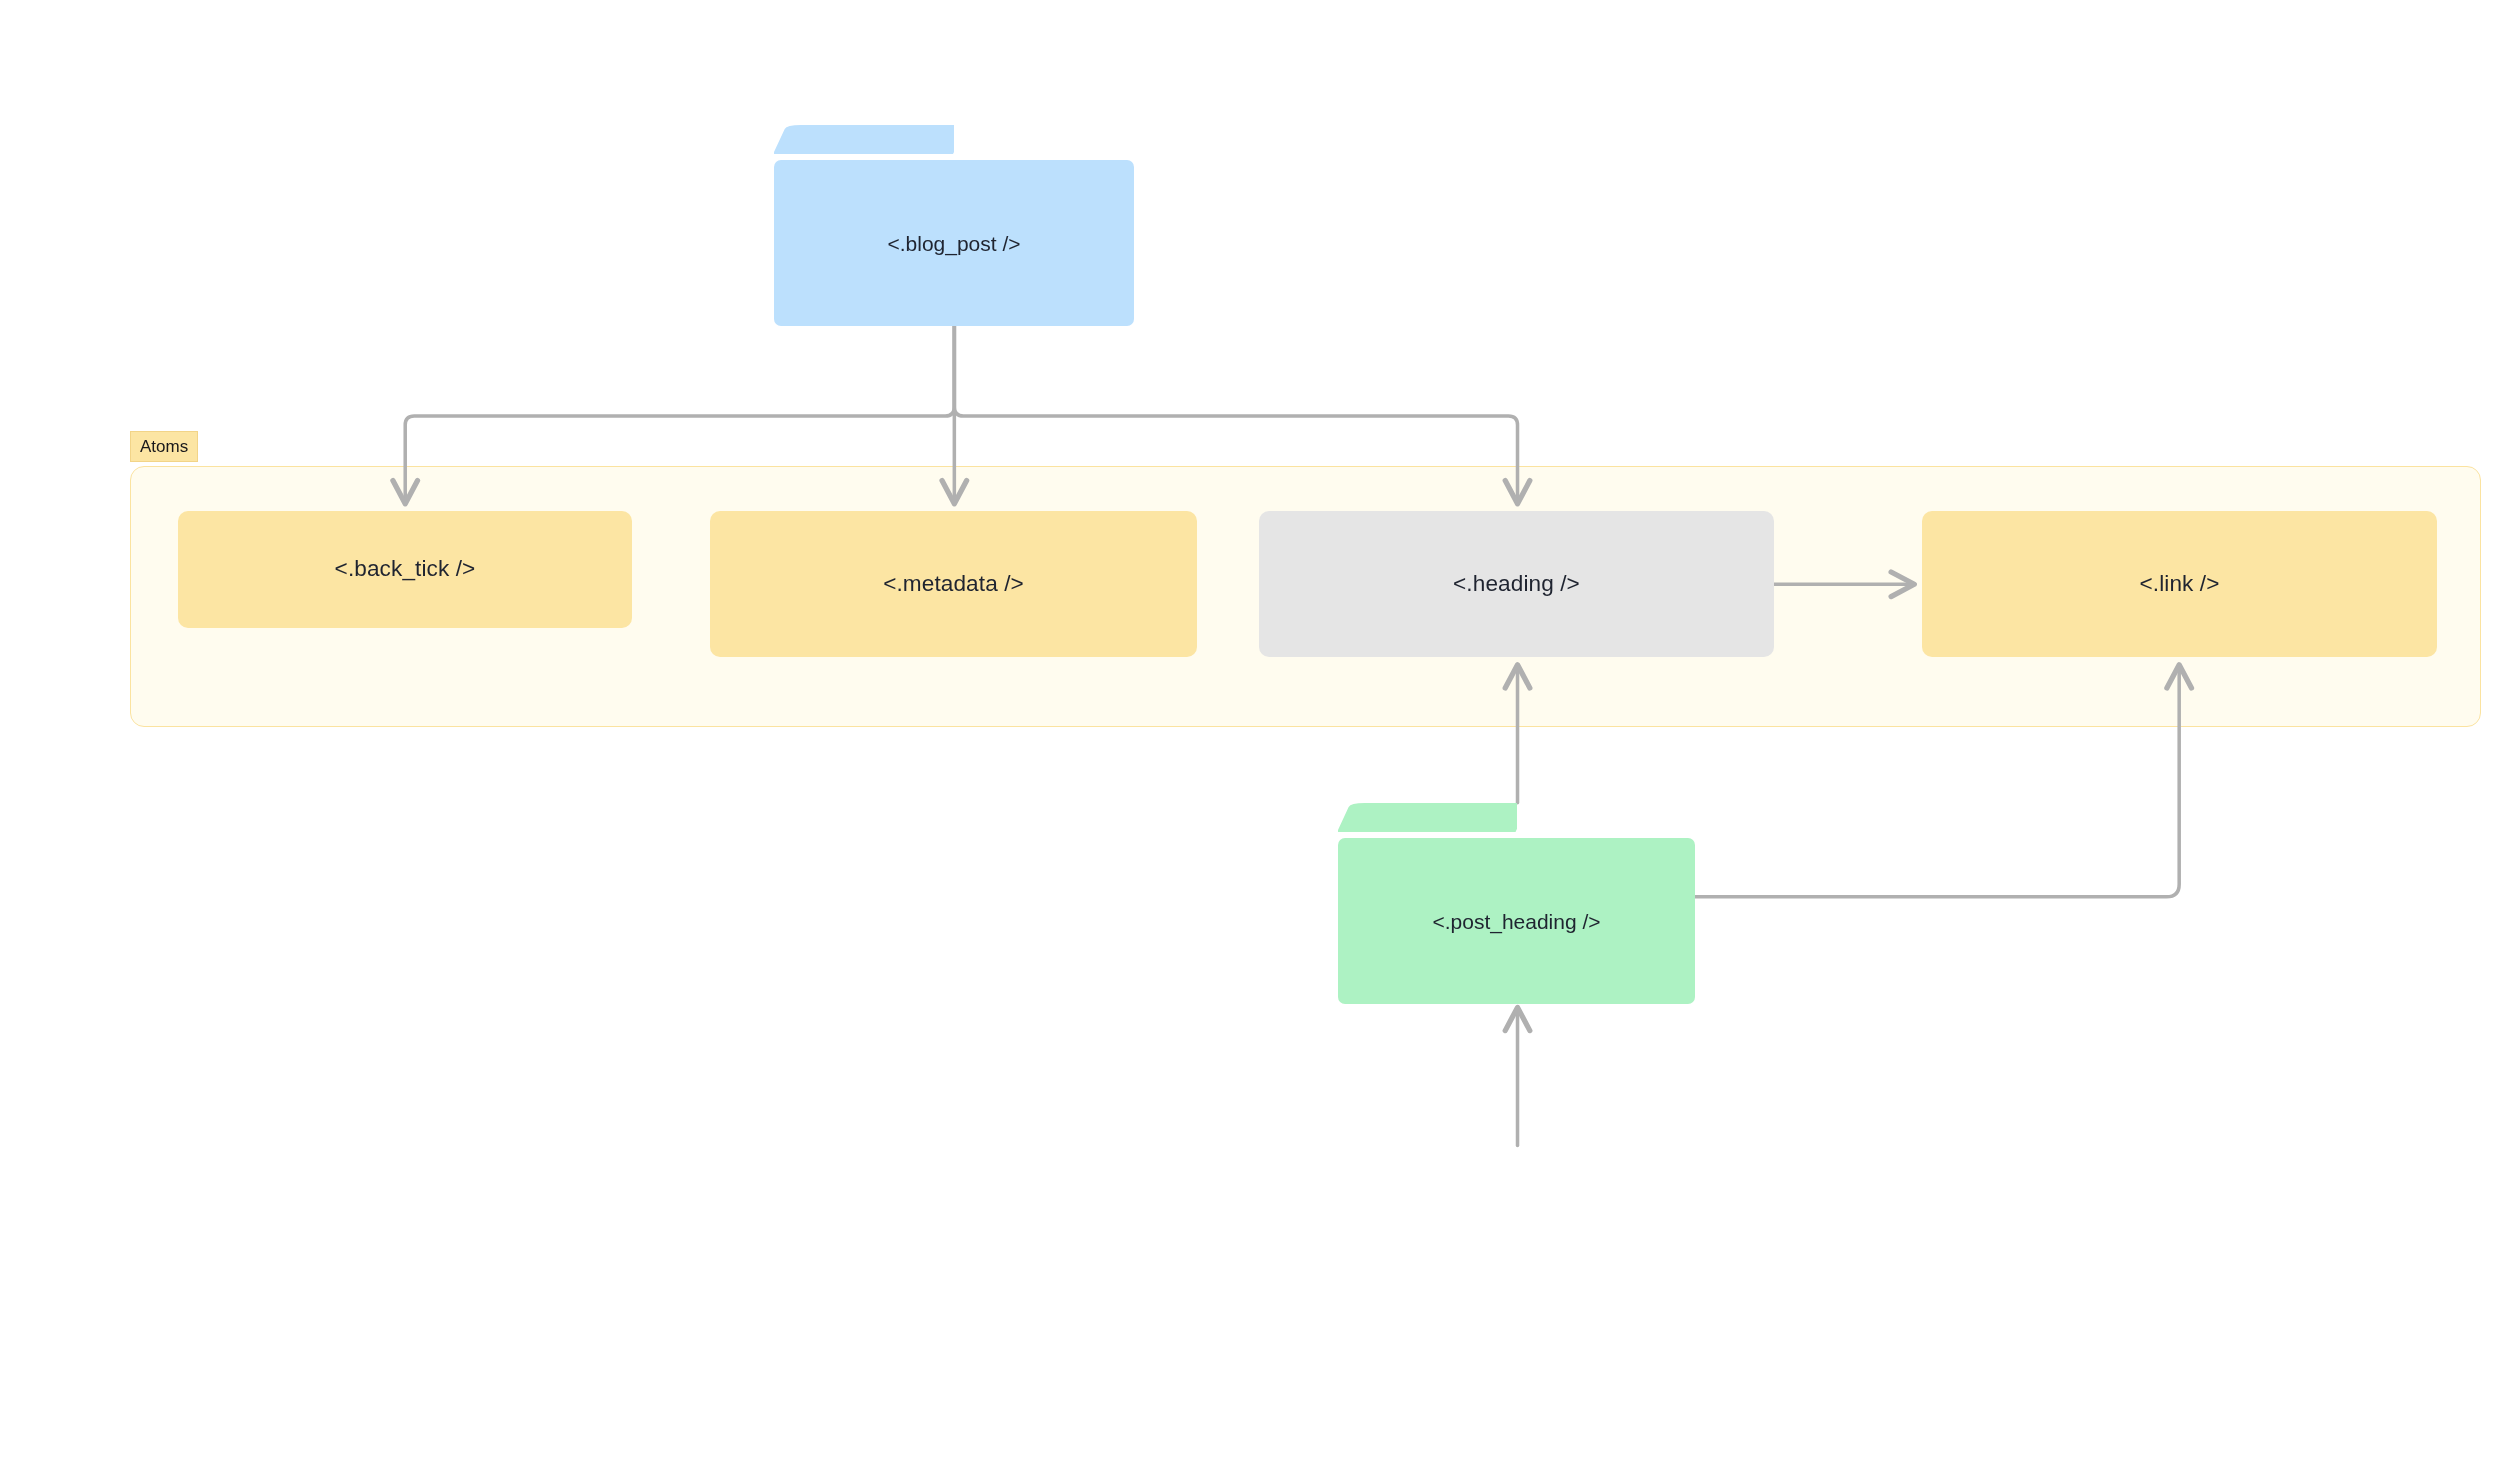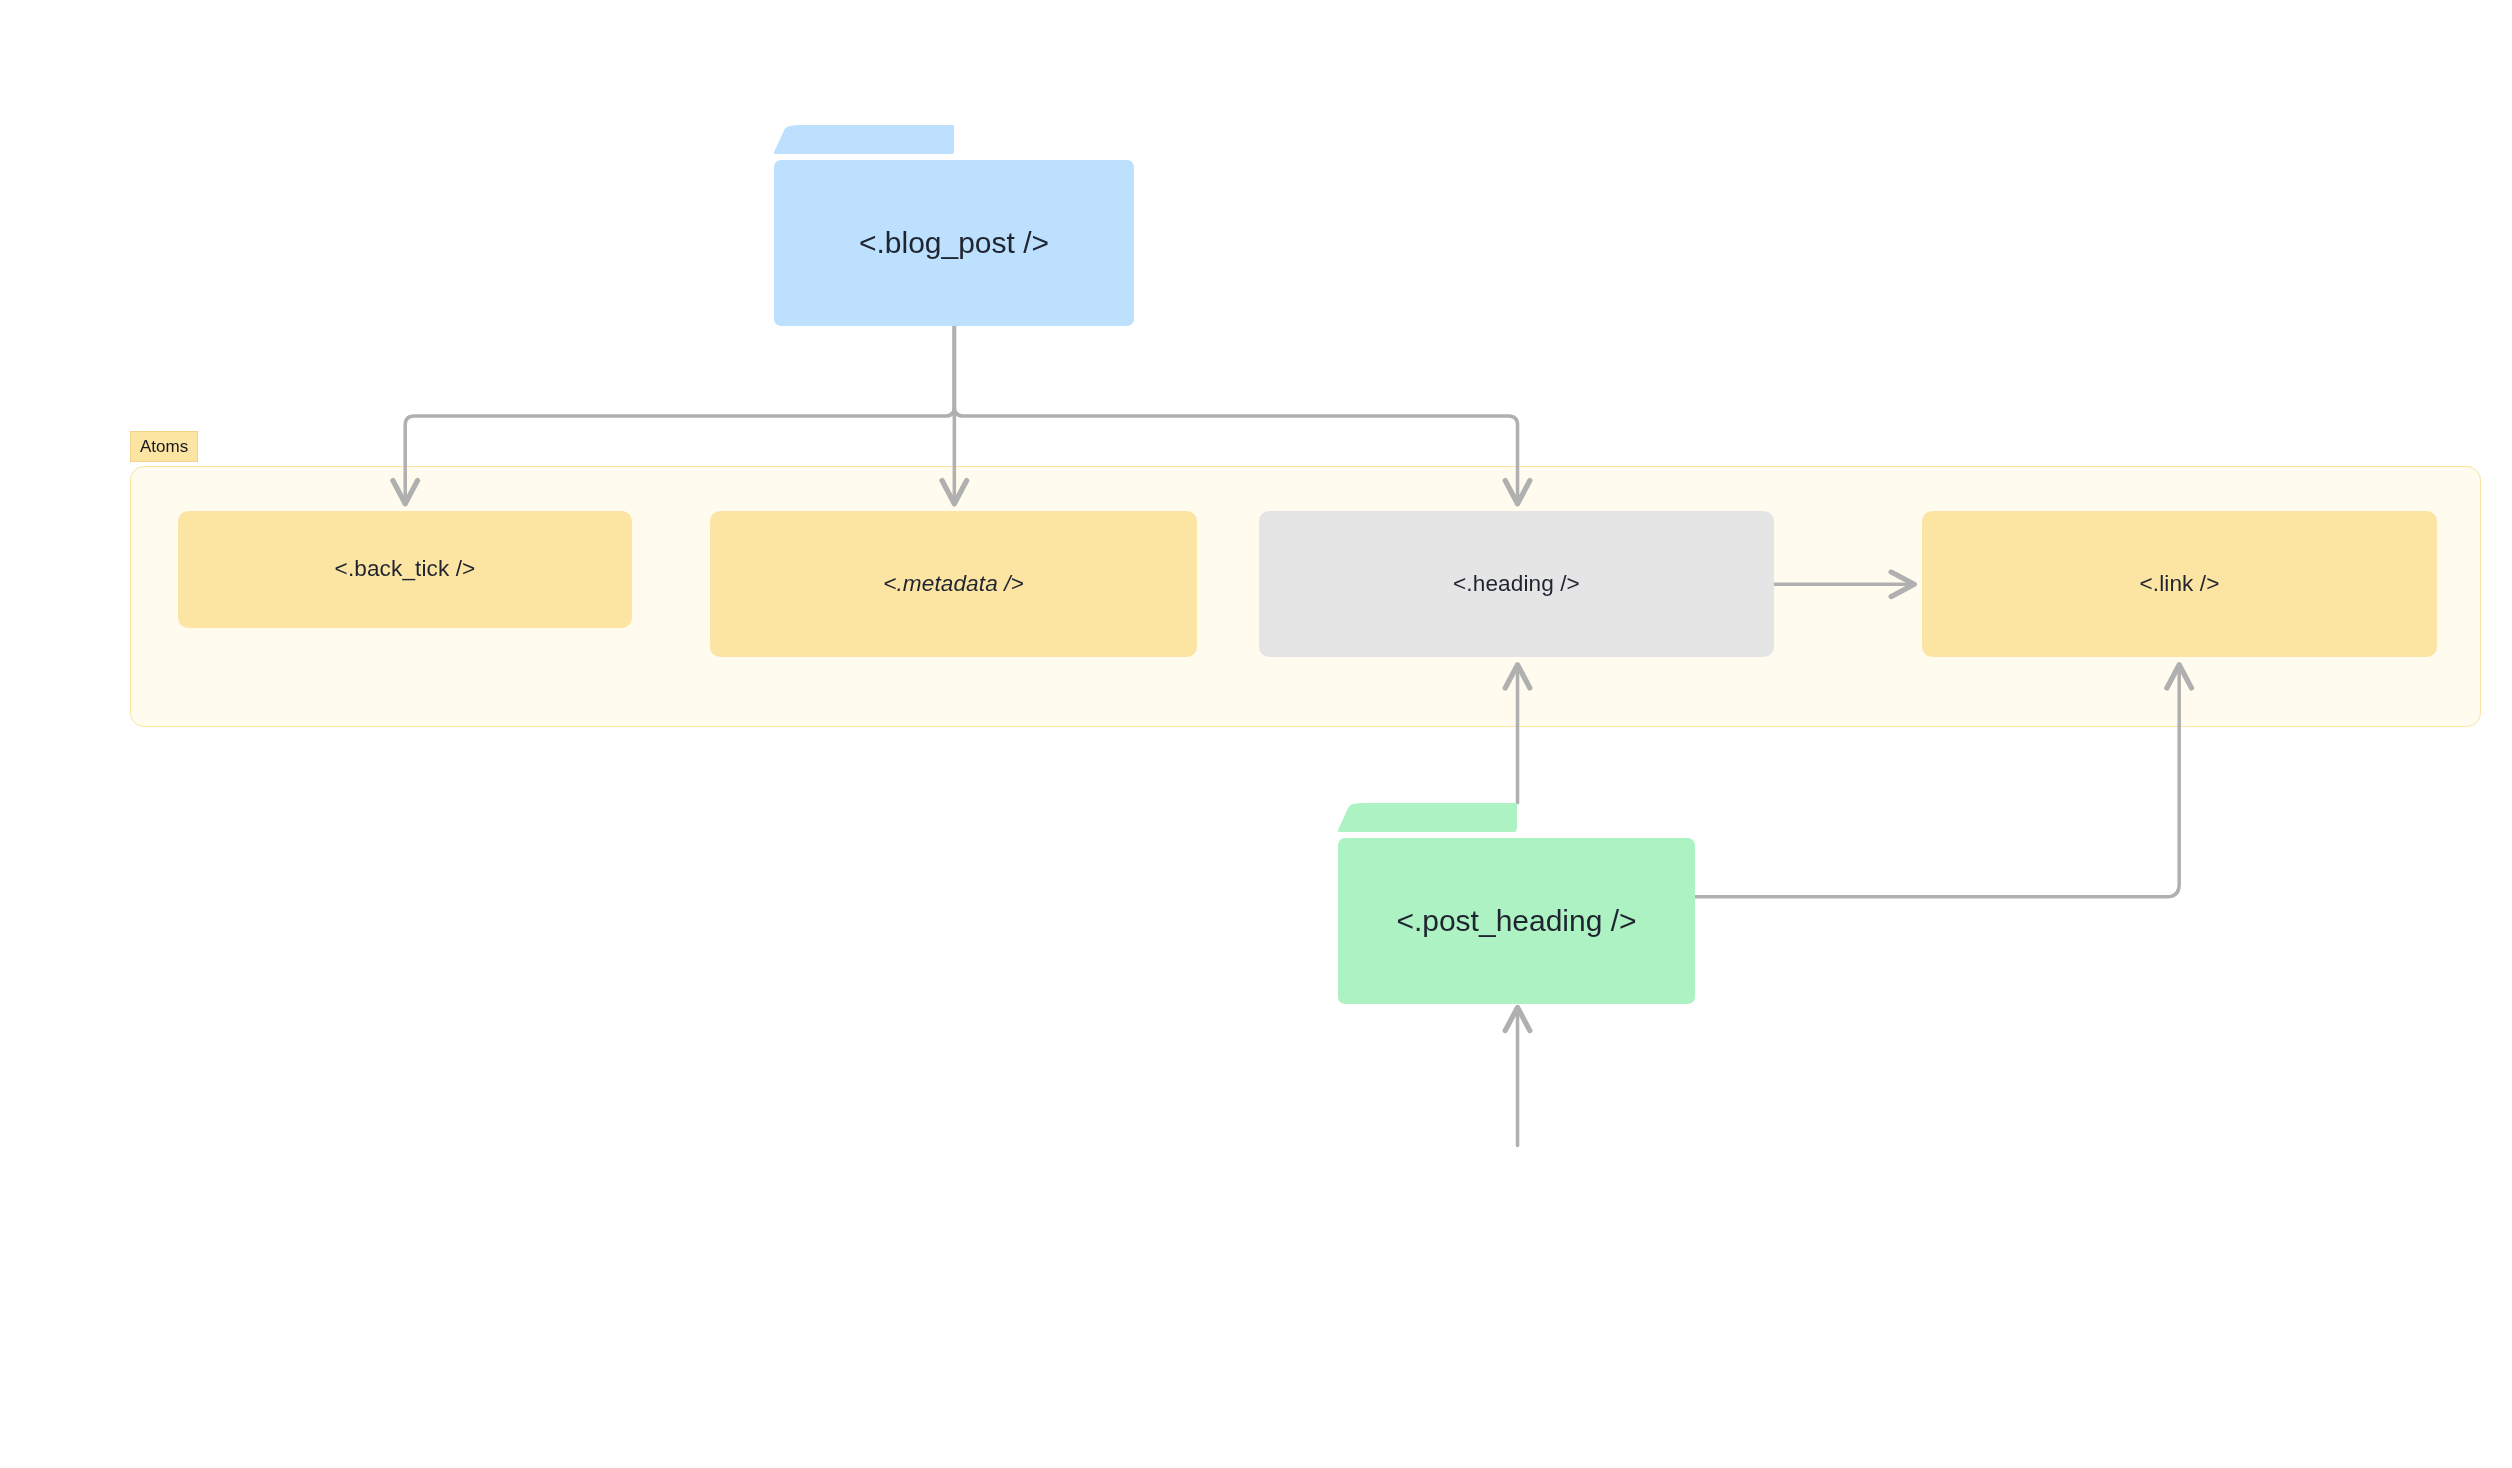--- a/index.html
+++ b/index.html
@@ -82,21 +82,21 @@
     left: 0;
     right: 0;
     top: 35px;
     bottom: 0;
     border-radius: 7px;
     display: flex;
     align-items: center;
     justify-content: center;
   }
   .folder .folder-label {
-    font-size: 30px;
+    font-size: 21px;
     color: #1f2430;
     white-space: nowrap;
     line-height: 1;
   }
   .folder.blue .body  { background: #BCE0FD; }
   .folder.green .body { background: #ADF2C3; }
 </style>
 </head>
 <body>
 
@@ -136,21 +136,21 @@
     </svg>
     <div class="body">
       <span class="folder-label">&lt;.blog_post /&gt;</span>
     </div>
   </div>
 
   <div class="node amber" id="node-back_tick" style="left: 178px; top: 511px; width: 454px; height: 117px; background: rgb(252, 229, 163);">
     <span class="node-label">&lt;.back_tick /&gt;</span>
   </div>
 
-  <div class="node amber" id="node-metadata" style="left: 710px; top: 511px; width: 487px; height: 146px; background: rgb(252, 229, 163); font-style: italic;">
+  <div class="node amber" id="node-metadata" style="left: 710px; top: 511px; width: 487px; height: 146px; background: rgb(252, 229, 163);">
     <span class="node-label">&lt;.metadata /&gt;</span>
   </div>
 
   <div class="node amber" id="node-heading" style="left: 1259px; top: 511px; width: 515px; height: 146px; background: #e5e5e5;">
     <span class="node-label">&lt;.heading /&gt;</span>
   </div>
 
   <div class="node amber" id="node-link" style="left: 1922px; top: 511px; width: 515px; height: 146px; background: rgb(252, 229, 163);">
     <span class="node-label">&lt;.link /&gt;</span>
   </div>

